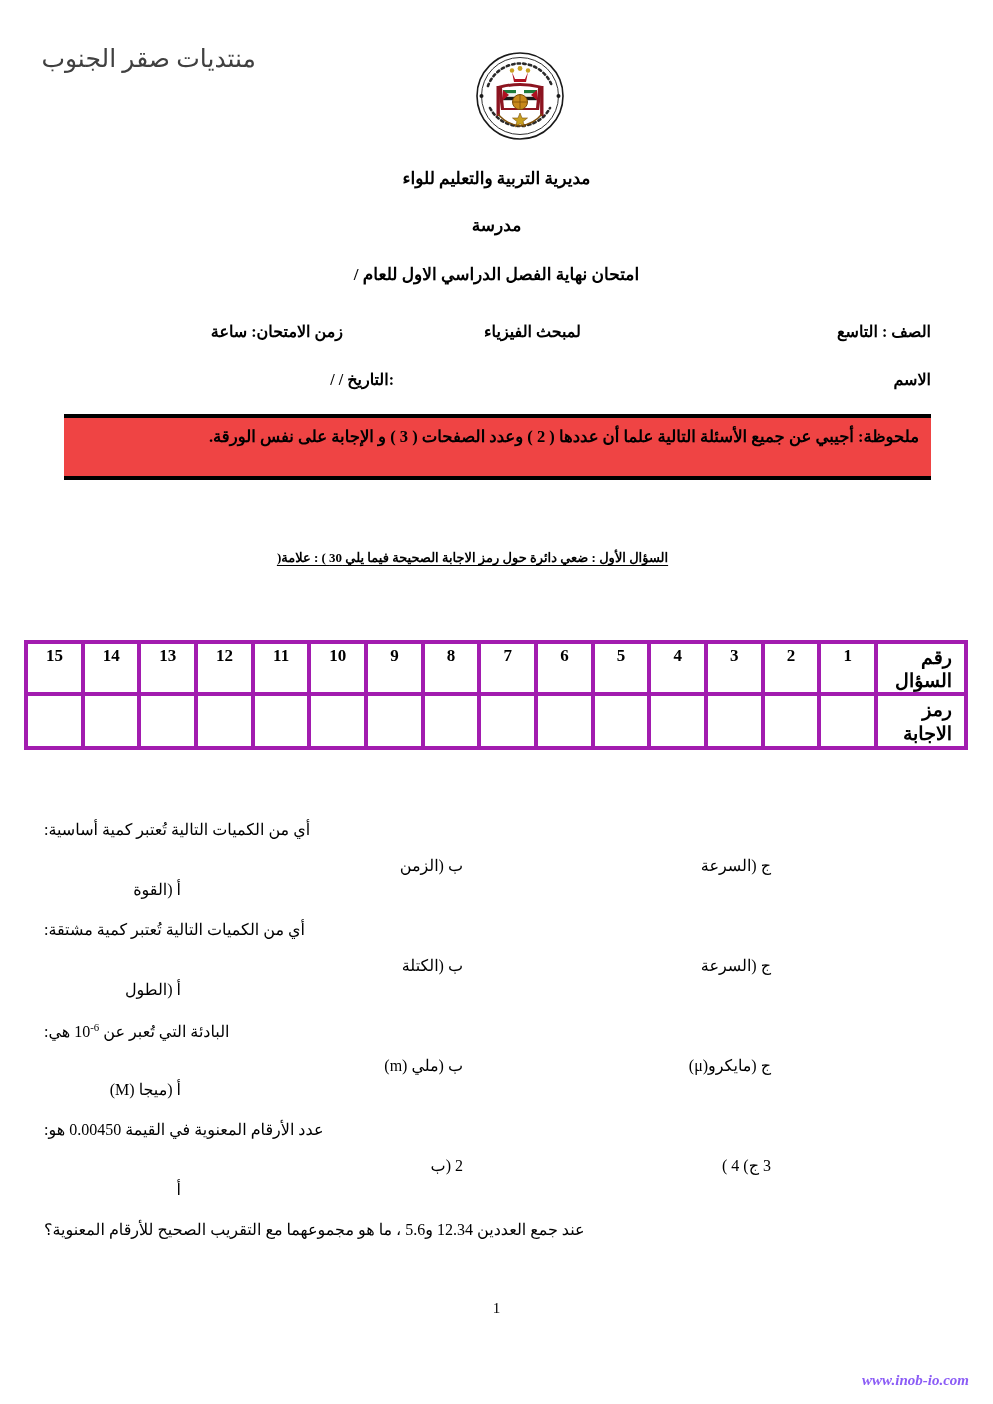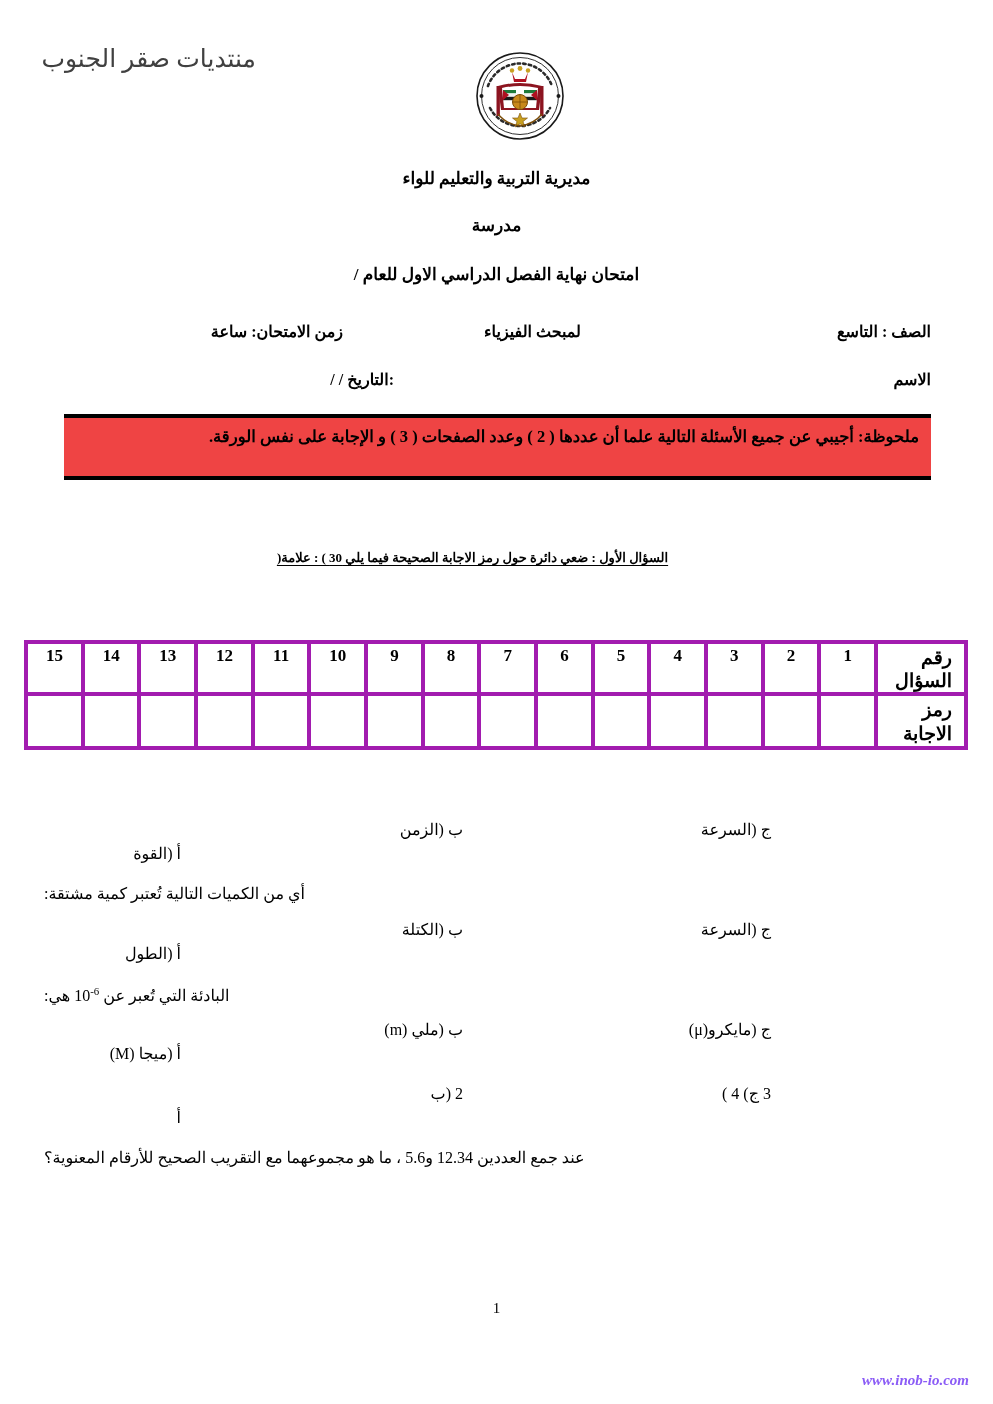--- a/index.html
+++ b/index.html
@@ -323,20 +323,23 @@
       <td></td>
       <td></td>
       <td></td>
     </tr>
   </tbody>
 </table>
 
 <div class="questions">
 
   <div class="q-block">
+    <div class="q-stem">
+      <span class="stem-inner">أي من الكميات التالية تُعتبر كمية أساسية:</span>
+    </div>
     <div class="q-options">
       <span class="opt opt-a">أ (القوة</span>
       <span class="opt opt-b">ب (الزمن</span>
       <span class="opt opt-c">ج (السرعة</span>
     </div>
   </div>
 
   <div class="q-block">
     <div class="q-stem">
       <span class="stem-inner">أي من الكميات التالية تُعتبر كمية مشتقة:</span>
@@ -353,20 +356,23 @@
       <span class="stem-inner"><span>البادئة التي تُعبر عن </span><span dir="ltr"><span>10</span><sup>-6</sup></span><span> هي:</span></span>
     </div>
     <div class="q-options">
       <span class="opt opt-a"><span>أ (ميجا</span> <span dir="ltr">(M)</span></span>
       <span class="opt opt-b"><span>ب (ملي</span> <span dir="ltr">(m)</span></span>
       <span class="opt opt-c">ج (مايكرو(μ)</span>
     </div>
   </div>
 
   <div class="q-block">
+    <div class="q-stem">
+      <span class="stem-inner">عدد الأرقام المعنوية في القيمة 0.00450 هو:</span>
+    </div>
     <div class="q-options">
       <span class="opt opt-a">أ</span>
       <span class="opt opt-b">2 (ب</span>
       <span class="opt opt-c">3 ج) 4 )</span>
     </div>
   </div>
 
   <div class="q-block">
     <div class="q-stem wide">
       <span class="stem-inner">عند جمع العددين 12.34 و5.6 ، ما هو مجموعهما مع التقريب الصحيح للأرقام المعنوية؟</span>

